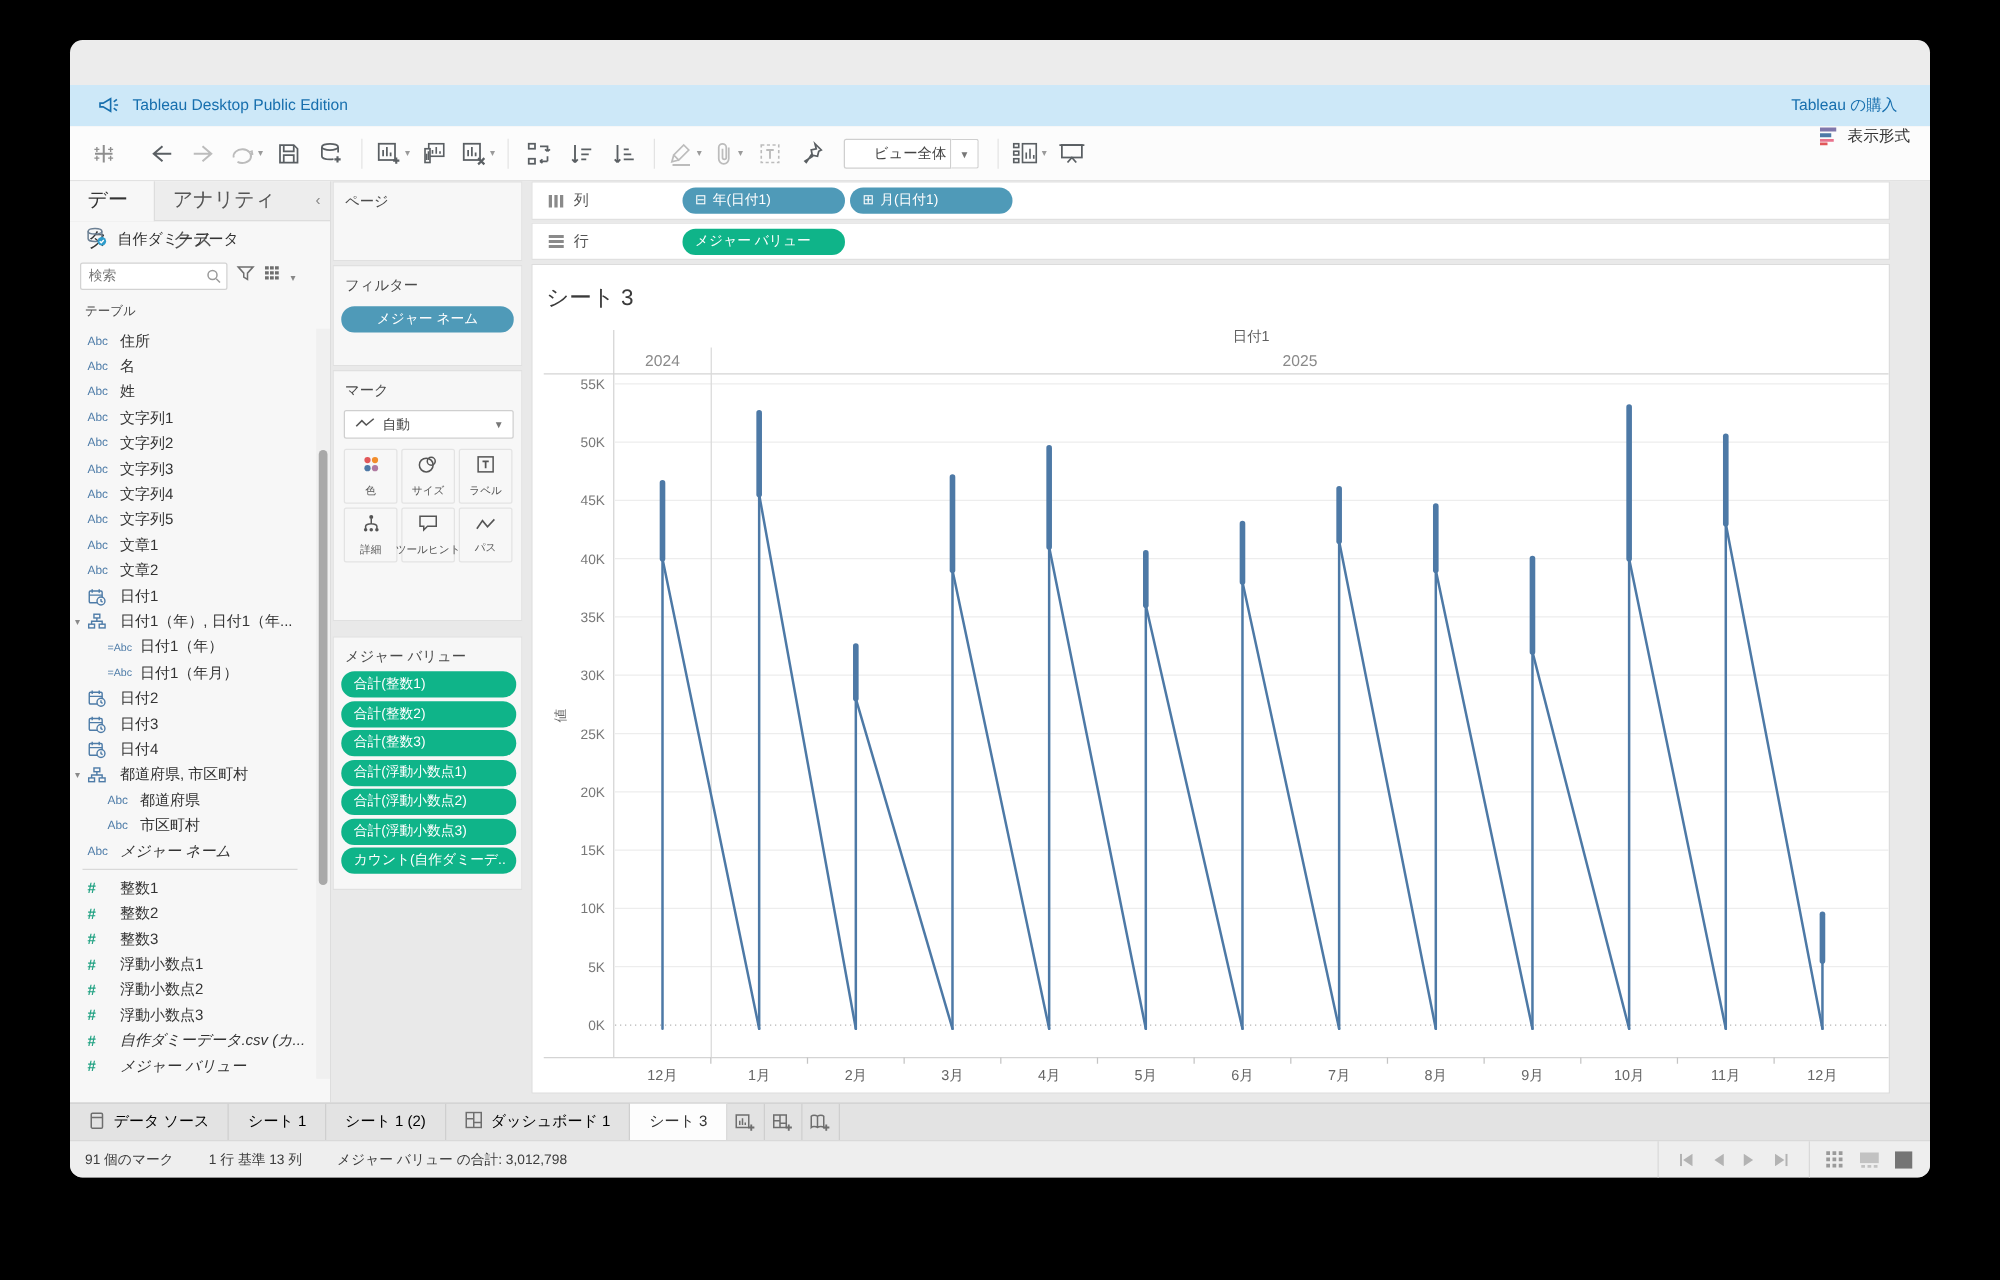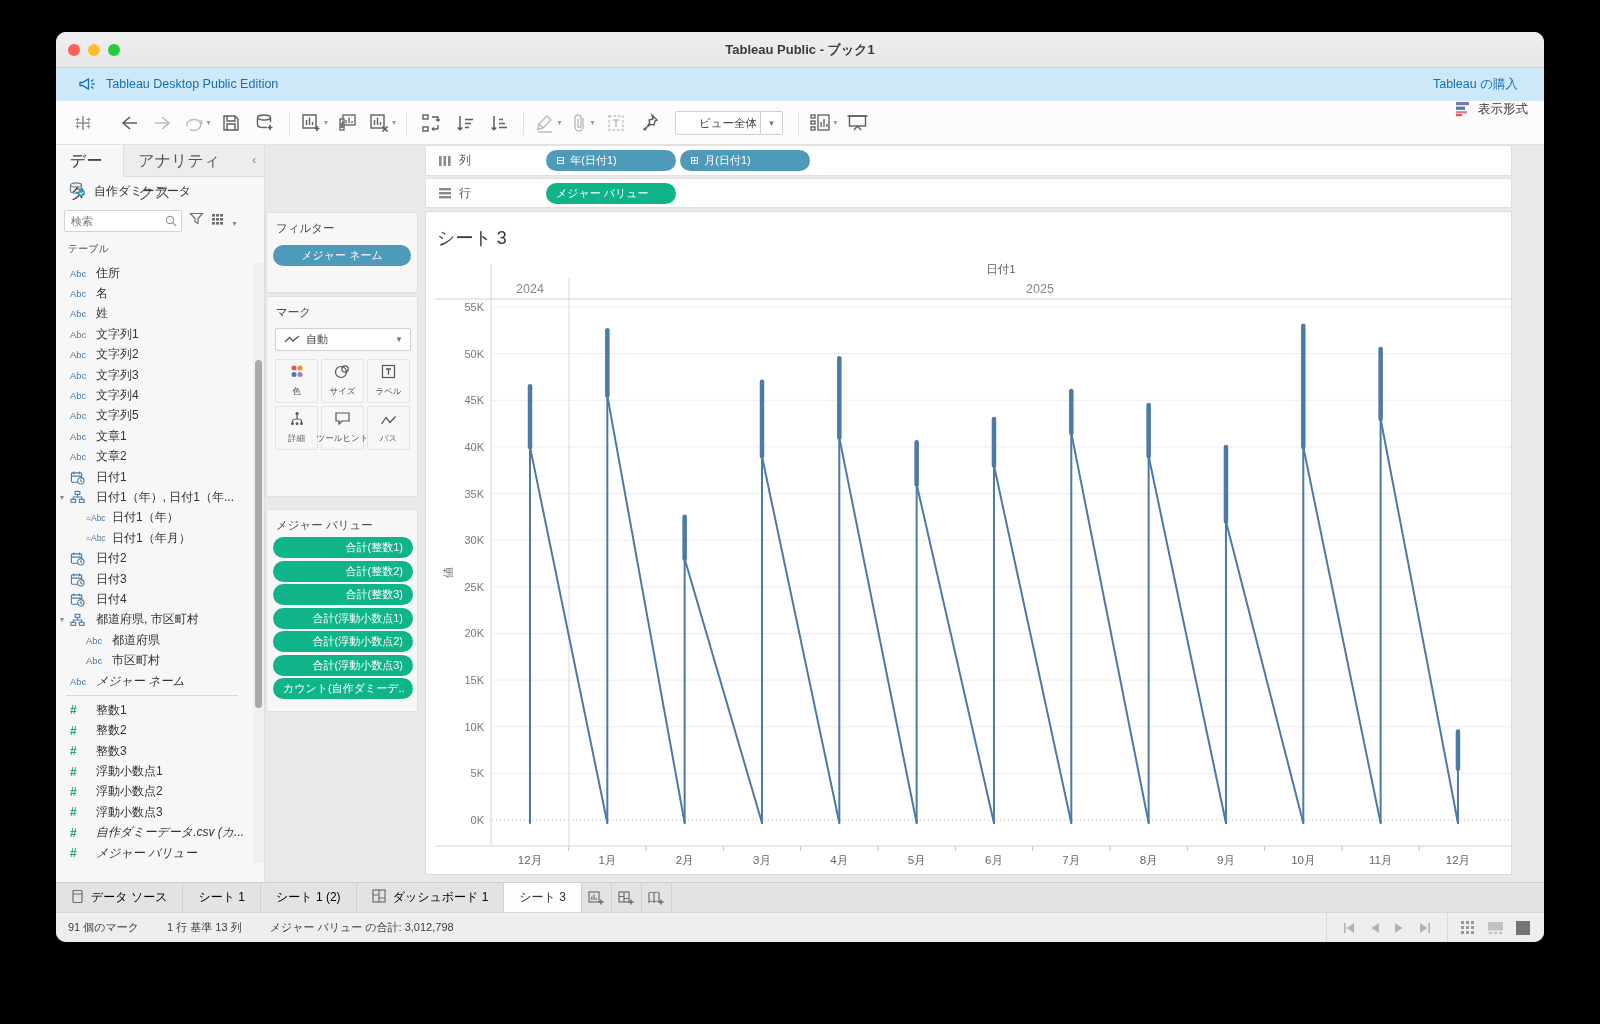--- a/index.html
+++ b/index.html
@@ -69,21 +69,21 @@
   .pill { height:21px; border-radius:11px; color:#fff; font-size:11px; line-height:21px; padding:0 10px; white-space:nowrap; overflow:hidden; cursor:pointer; }
   .pill.blue { background:var(--pill-blue); }
   .pill.green { background:var(--pill-green); }
   .pill.center { text-align:center; }
   .mark-dd { position:absolute; left:8px; top:31px; width:136px; height:23px; background:#fff; border:1px solid #cfcfcf; border-radius:2px; display:flex; align-items:center; font-size:11px; color:#444; cursor:pointer; }
   .mark-dd .zig { margin:0 6px 0 8px; }
   .mark-dd .dda { margin-left:auto; margin-right:7px; font-size:8px; color:#777; }
   .mtiles { position:absolute; left:8px; top:62px; width:138px; display:flex; flex-wrap:wrap; gap:3px; }
   .mtile { width:43px; height:44px; background:#f7f7f7; border:1px solid #e3e3e3; border-radius:2px; display:flex; flex-direction:column; align-items:center; justify-content:center; gap:3px; cursor:pointer; }
   .mtile .mlab { font-size:8.5px; color:#555; white-space:nowrap; }
-  .mv-pills { position:absolute; left:6px; top:27px; display:flex; flex-direction:column; gap:2.5px;text-align:right; }
+  .mv-pills { position:absolute; left:6px; top:27px; display:flex; flex-direction:column; gap:2.5px; }
   .mv-pills .pill { width:140px; }
 
   
   .canvas-col { position:absolute; left:369px; top:0; width:1087px; height:737px; }
   .shelf { position:absolute; left:0; width:100%; height:31px; background:#fff; border:1px solid #e0e0e0; display:flex; align-items:center; }
   .shelf.cols { top:0; } .shelf.rows { top:33px; height:30px; }
   .shelf-label { width:120px; display:flex; align-items:center; gap:7px; padding-left:12px; font-size:12px; color:#555; flex:none; }
   .shelf-pills { display:flex; gap:4px; }
   .shelf-pills .pill { min-width:130px; display:flex; align-items:center; gap:5px; }
   .pill .pglyph { font-size:11px; line-height:1; }
@@ -102,26 +102,20 @@
   .status-items { display:flex; gap:28px; margin-left:12px; }
   .status-item { font-size:11px; color:#3c3c3c; }
   .sb-right { position:absolute; right:14px; display:flex; align-items:center; gap:12px; }
   .sb-media { display:flex; gap:14px; color:#b3b3b3; border-left:1px solid #d9d9d9; border-right:1px solid #d9d9d9; padding:0 16px; height:30px; align-items:center; }
 </style>
 </head>
 <body>
 
 <div class="window">
 
-  <div class="titlebar">
-    <span class="tl r"></span>
-    <span class="tl y"></span>
-    <span class="tl g"></span>
-    <div class="win-title">Tableau Public - ブック1</div>
-  </div>
 
   <div class="banner">
     <span class="megaphone">
       <svg width="17" height="16" viewBox="0 0 17 16" fill="none" stroke="#176fae" stroke-width="1.3">
         <path d="M2 6.5 v3 h2.5 l6 3.5 V3 l-6 3.5 z"></path>
           <path d="M13 5.5 l2.5-2 M13 10.5 l2.5 2 M13.5 8 h3"></path>
       </svg>
     </span>
     <span class="banner-left">Tableau Desktop Public Edition</span>
     <span class="banner-right">Tableau の購入</span>
@@ -524,20 +518,23 @@
               <span class="num">#</span>
             </span>
             <span class="flabel it">メジャー バリュー</span>
           </div>
         </div>
       <div class="vscroll-track"></div>
       <div class="vscroll"></div>
     </div>
 
     <div class="cards">
+      <div class="card" style="top:0;height:64px">
+        <div class="card-title">ページ</div>
+      </div>
       <div class="card" style="top:67px;height:81px">
         <div class="card-title">フィルター</div>
         <div style="padding:9px 6px 0 6px" id="filter-pills">
             <div class="pill blue center" style="width: 138px;"><span>メジャー ネーム</span></div>
           </div>
       </div>
       <div class="card" style="top:151px;height:201px">
         <div class="card-title">マーク</div>
         <div class="mark-dd">
           <span class="zig">

